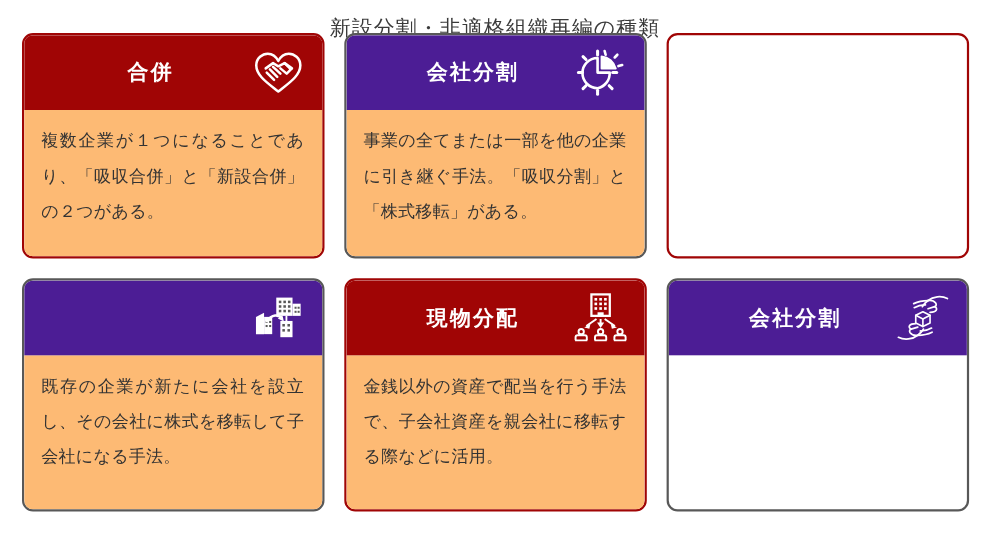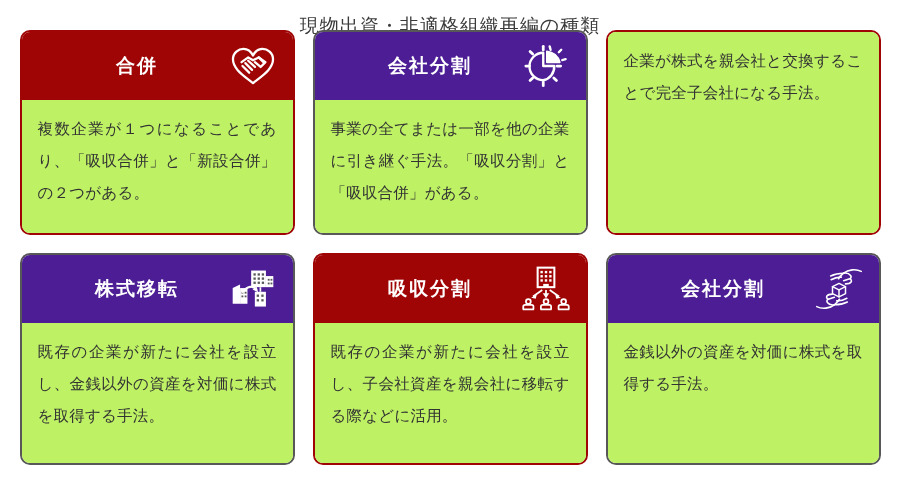--- a/index.html
+++ b/index.html
@@ -76,38 +76,38 @@
     display: flex;
     align-items: center;
     justify-content: center;
     margin-left: 2px;
   }
   .card-icon svg {
     display: block;
   }
   .card-body {
     flex: 1 1 auto;
-    background: #bef264;
+    background: #fdba74;
     padding: 13px 16px 10px 16px;
     box-sizing: border-box;
   }
   .card-desc {
     font-size: 15.5px;
     line-height: 2.05;
     color: #333333;
     letter-spacing: 0.2px;
     margin: 0;
     text-align: justify;
     text-justify: inter-character;
   }
 </style>
 </head>
 <body>
 
-<div id="page-title">現物出資・非適格組織再編の種類</div>
+<div id="page-title">新設分割・非適格組織再編の種類</div>
 
 <div id="card-grid">
 
   <div class="card">
     <div class="card-header">
       <div class="card-title">合併</div>
       <div class="card-icon">
         <svg width="46" height="42" viewBox="0 0 48 44" fill="none" stroke="#ffffff" stroke-width="2.4" stroke-linecap="round" stroke-linejoin="round">
           <path d="M24 40 C 14 32, 3 25, 3 15 C 3 8, 9 4, 14 4 C 18 4, 22 7, 24 11 C 26 7, 30 4, 34 4 C 39 4, 45 8, 45 15 C 45 25, 34 32, 24 40 Z"></path>
           <path d="M12 18 L19 13 L24 16 L30 13 L37 18"></path>
@@ -141,33 +141,29 @@
           <path d="M25 20 L25 8 A 16 16 0 0 1 39 20 Z" fill="#ffffff" stroke="#ffffff" stroke-width="2"></path>
           <g stroke-width="2.6">
             <path d="M29 6.3 L28 2.6"></path>
               <path d="M38 9 L40.6 6.3"></path>
               <path d="M41.7 17.5 L45.4 16.5"></path>
           </g>
         </svg>
       </div>
     </div>
     <div class="card-body">
-      <p class="card-desc">事業の全てまたは一部を他の企業に引き継ぐ手法。「吸収分割」と「吸収合併」がある。</p>
+      <p class="card-desc">事業の全てまたは一部を他の企業に引き継ぐ手法。「吸収分割」と「株式移転」がある。</p>
     </div>
   </div>
 
   <div class="card">
-    <div class="card-body">
-      <p class="card-desc">企業が株式を親会社と交換することで完全子会社になる手法。</p>
-    </div>
   </div>
 
   <div class="card gray">
     <div class="card-header">
-      <div class="card-title">株式移転</div>
       <div class="card-icon">
         <svg width="48" height="44" viewBox="0 0 52 46" fill="none">
           <g fill="#ffffff">
             <rect x="24" y="3" width="16" height="18"></rect>
             <rect x="40" y="9" width="8" height="12"></rect>
             <polygon points="4,22 12,18 12,39 4,39"></polygon>
             <rect x="12" y="22" width="8" height="17"></rect>
             <rect x="28" y="26" width="12" height="16"></rect>
           </g>
           <g fill="#585858">
@@ -193,27 +189,27 @@
             <rect x="30" y="34" width="2.5" height="2.5"></rect>
               <rect x="35" y="34" width="2.5" height="2.5"></rect>
           </g>
           <path d="M34 21 L34 26" stroke="#ffffff" stroke-width="1.8"></path>
           <path d="M14 27 C 20 19, 26 19, 30 24" stroke="#ffffff" stroke-width="2.4" fill="none"></path>
           <polygon points="31.5,26.5 25.5,23.5 30,20.5" fill="#ffffff"></polygon>
         </svg>
       </div>
     </div>
     <div class="card-body">
-      <p class="card-desc">既存の企業が新たに会社を設立し、金銭以外の資産を対価に株式を取得する手法。</p>
+      <p class="card-desc">既存の企業が新たに会社を設立し、その会社に株式を移転して子会社になる手法。</p>
     </div>
   </div>
 
   <div class="card">
     <div class="card-header">
-      <div class="card-title">吸収分割</div>
+      <div class="card-title">現物分配</div>
       <div class="card-icon">
         <svg width="52" height="48" viewBox="0 0 56 50" fill="none">
           <rect x="19" y="2" width="18" height="21" fill="none" stroke="#ffffff" stroke-width="2.2"></rect>
           <g fill="#ffffff">
             <rect x="22" y="5.5" width="2.6" height="2.6"></rect>
               <rect x="26.7" y="5.5" width="2.6" height="2.6"></rect>
               <rect x="31.4" y="5.5" width="2.6" height="2.6"></rect>
             <rect x="22" y="10" width="2.6" height="2.6"></rect>
               <rect x="26.7" y="10" width="2.6" height="2.6"></rect>
               <rect x="31.4" y="10" width="2.6" height="2.6"></rect>
@@ -240,21 +236,21 @@
             <path d="M22.5 47 L22.5 44 Q22.5 42 24.5 42 L31.5 42 Q33.5 42 33.5 44 L33.5 47"></path>
             <path d="M22 47 L34 47"></path>
             <circle cx="47" cy="38.5" r="2.6"></circle>
             <path d="M41.5 47 L41.5 44 Q41.5 42 43.5 42 L50.5 42 Q52.5 42 52.5 44 L52.5 47"></path>
             <path d="M41 47 L53 47"></path>
           </g>
         </svg>
       </div>
     </div>
     <div class="card-body">
-      <p class="card-desc">既存の企業が新たに会社を設立し、子会社資産を親会社に移転する際などに活用。</p>
+      <p class="card-desc">金銭以外の資産で配当を行う手法で、子会社資産を親会社に移転する際などに活用。</p>
     </div>
   </div>
 
   <div class="card gray">
     <div class="card-header">
       <div class="card-title">会社分割</div>
       <div class="card-icon">
         <svg width="52" height="46" viewBox="0 0 56 48" fill="none" stroke="#ffffff" stroke-width="1.7" stroke-linecap="round" stroke-linejoin="round">
           <path d="M52 5 C 46 2, 38 3, 33 7 C 30.5 9, 28.5 11, 27.5 13"></path>
           <path d="M33 7 C 36 6.5, 39 7.5, 40.5 9.5 C 41.5 11, 41 12.5, 39.5 13 L 33 15"></path>
@@ -267,18 +263,15 @@
           <path d="M37 38 C 32 40.5, 27 41, 23 41"></path>
           <path d="M36.5 34 C 33 36, 29 37, 25.5 36.8"></path>
           <g stroke-width="1.6">
             <polygon points="28,18 35,21.5 35,29 28,32.5 21,29 21,21.5"></polygon>
             <path d="M21 21.5 L28 25 L35 21.5"></path>
             <path d="M28 25 L28 32.5"></path>
           </g>
         </svg>
       </div>
     </div>
-    <div class="card-body">
-      <p class="card-desc">金銭以外の資産を対価に株式を取得する手法。</p>
-    </div>
   </div>
 
 </div>
 
 </body></html>

